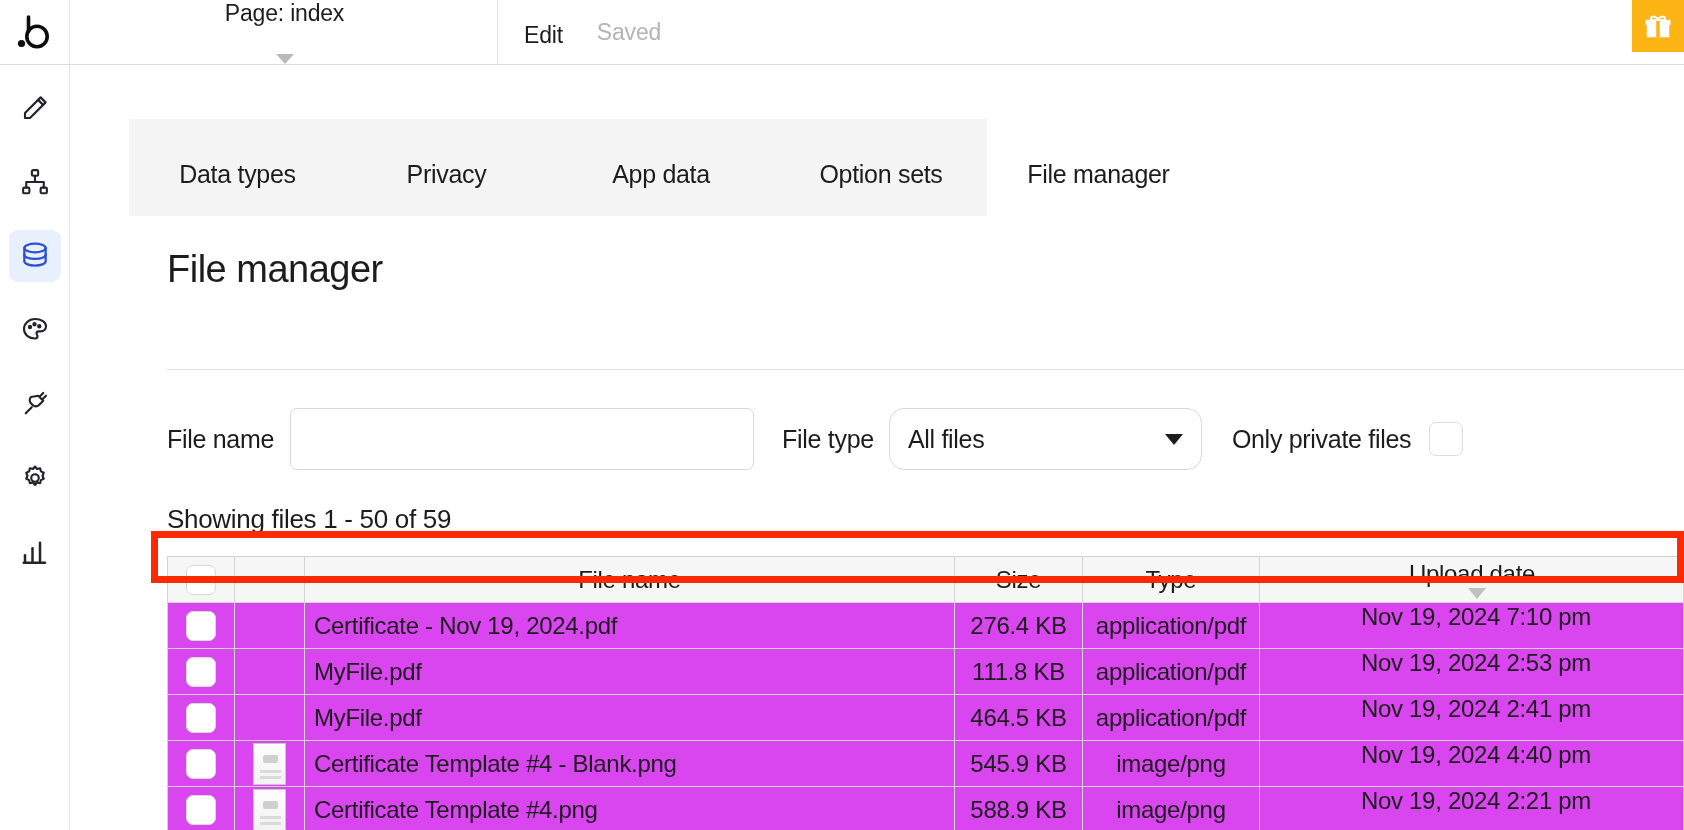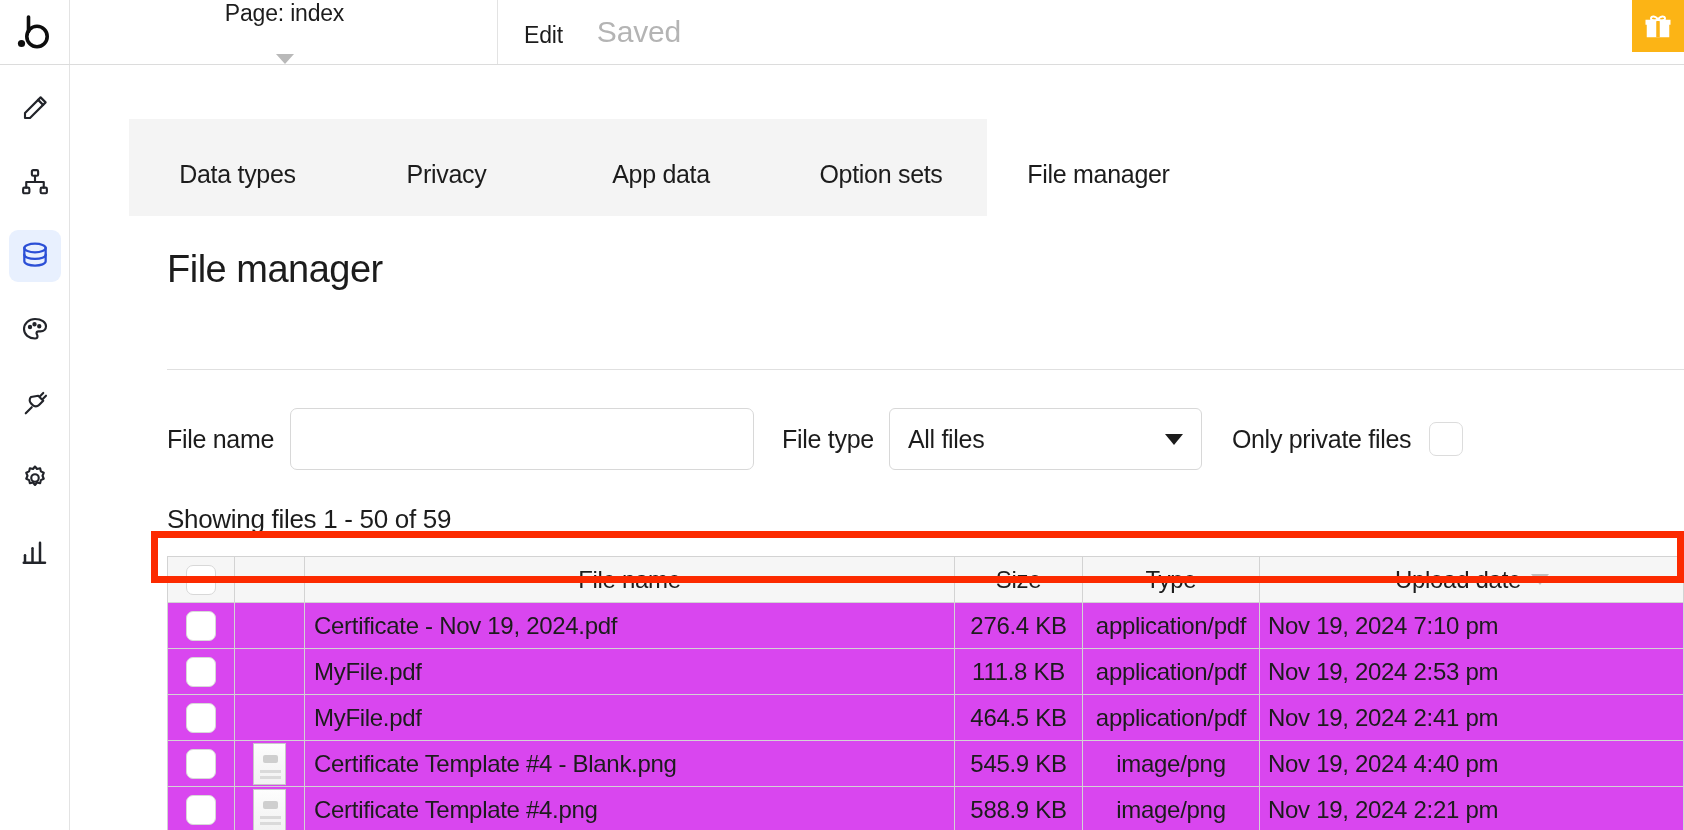--- a/index.html
+++ b/index.html
@@ -53,21 +53,21 @@
     display: flex; align-items: center;
     padding-left: 26px; gap: 34px;
     flex: 1;
   }
   .edit-link {
     font-size: 23px; color: #1c1c1c; cursor: pointer;
     letter-spacing: -0.2px;
     margin-top: 7px;
   }
   .saved-text {
-    font-size: 30px; color: #b4b4b4;
+    font-size: 23px; color: #b4b4b4;
     letter-spacing: -0.2px;
   }
 
   .gift-button {
     position: absolute; top: 0; right: 0;
     width: 52px; height: 52px;
     background: #fcb415;
     display: flex; align-items: center; justify-content: center;
     cursor: pointer;
   }
@@ -166,21 +166,21 @@
     font-family: "Liberation Sans", sans-serif;
     color: #1c1c1c;
     padding: 0 16px;
     outline: none;
   }
   .select-wrap {
     position: relative;
     width: 313px; height: 62px;
     margin-left: 15px;
     border: 1px solid #d8d8d8;
-    border-radius: 6px;
+    border-radius: 15px;
     background: #ffffff;
     display: flex; align-items: center;
     padding: 0 18px;
     cursor: pointer;
   }
   .select-value {
     flex: 1;
     font-size: 25px; color: #1c1c1c;
     letter-spacing: -0.3px;
   }
@@ -231,21 +231,21 @@
     font-size: 24px;
     color: #1c1c1c;
     letter-spacing: -0.3px;
     overflow: hidden; white-space: nowrap;
   }
   .cell.c-check { width: 67px; min-width: 67px; justify-content: center; }
   .cell.c-thumb { width: 70px; min-width: 70px; justify-content: center; }
   .cell.c-name  { width: 650px; min-width: 650px; padding-left: 9px; }
   .cell.c-size  { width: 128px; min-width: 128px; justify-content: center; }
   .cell.c-type  { width: 177px; min-width: 177px; justify-content: center; }
-  .cell.c-date  { width: 424px; min-width: 424px; padding-left: 8px; border-right: none; }
+  .cell.c-date  { width: 424px; min-width: 424px; padding-left: 8px; border-right: none; flex-direction: column; }
 
   .row.head .cell.c-name  { justify-content: center; padding-left: 0; }
   .row.head .cell.c-date  { justify-content: center; padding-left: 0; }
 
   .row-cbx {
     width: 30px; height: 30px;
     border: 1px solid #d8d8d8;
     border-radius: 7px;
     background: #ffffff;
     cursor: pointer;

